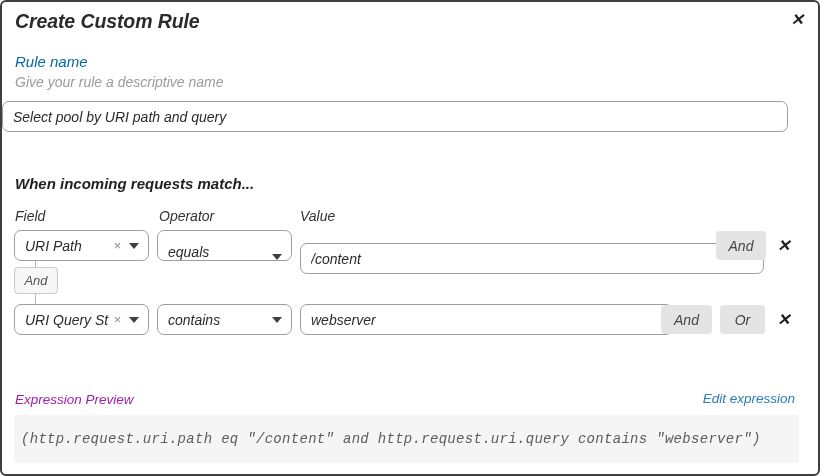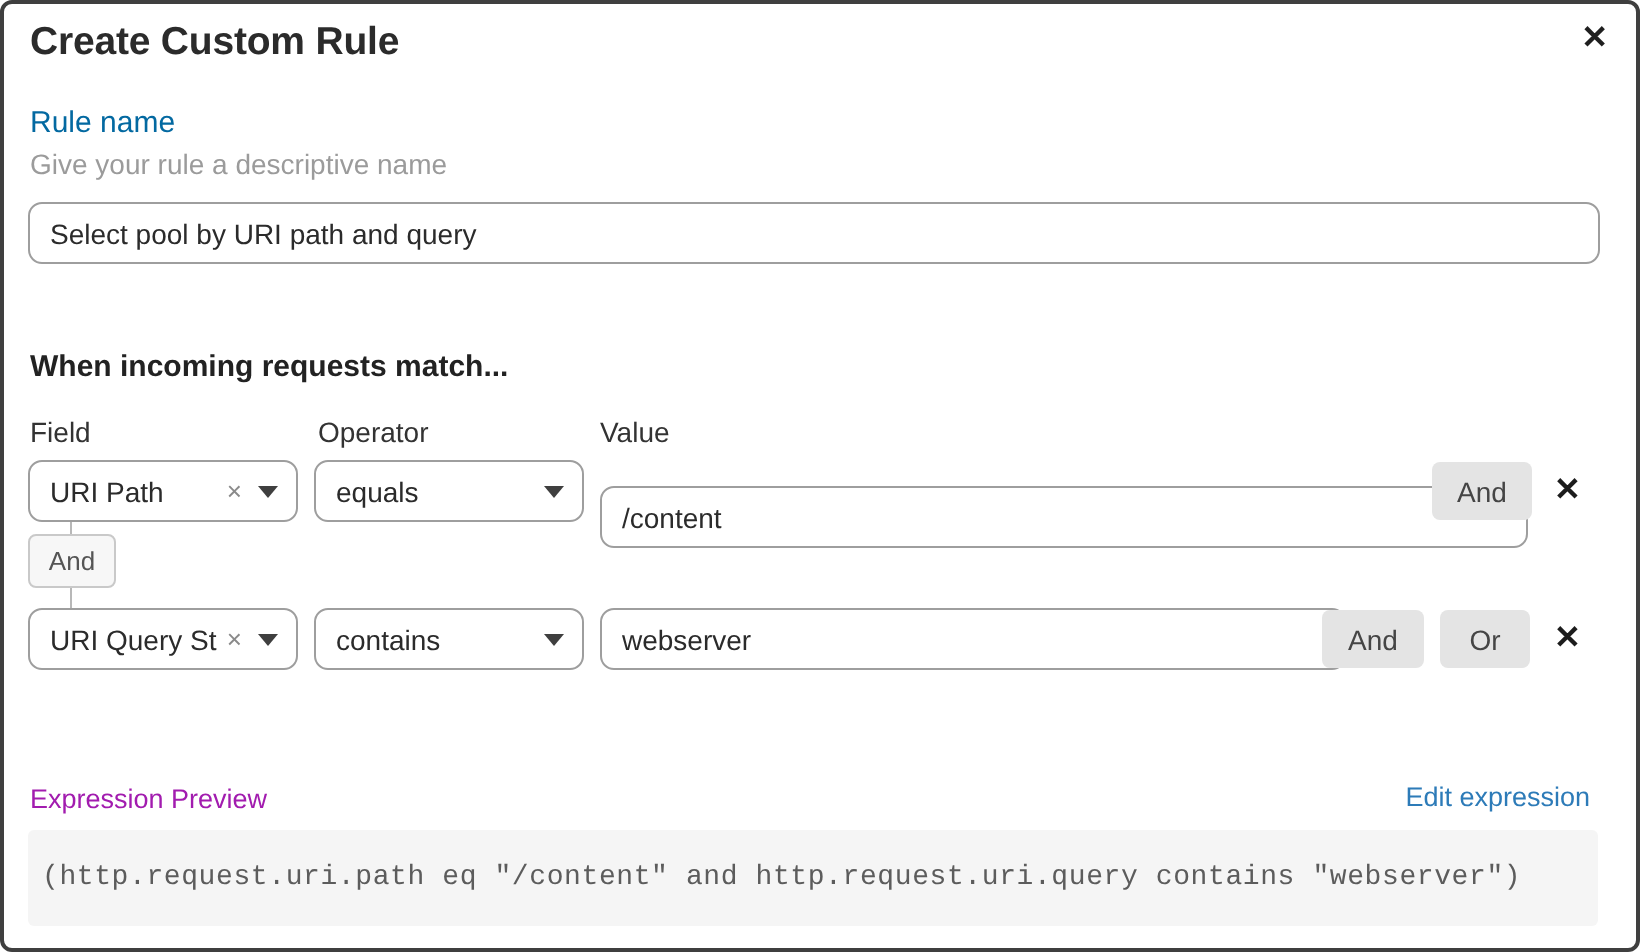--- a/index.html
+++ b/index.html
@@ -1,15 +1,15 @@
 <!DOCTYPE html>
 <html><head>
 <meta charset="utf-8">
 <style>
-  * { margin: 0; padding: 0; box-sizing: border-box; }
+  * { margin: 0; padding: 0; box-sizing: border-box; font-style: italic; }
   html, body { background: #fff; }
   body {
     font-family: "Liberation Sans", sans-serif;
     width: 820px; height: 476px;
     position: relative;
     color: #2b2b2b;
   }
   .dialog {
     position: absolute; left: 0; top: 0;
     width: 820px; height: 476px;
@@ -36,21 +36,21 @@
   .text-input {
     height: 31px;
     border: 1px solid #9e9e9e;
     border-radius: 7px;
     background: #fff;
     font-family: "Liberation Sans", sans-serif;
     font-size: 14px; color: #2b2b2b;
     padding: 0 10px;
     outline: none;
   }
-  #rule-name-input { left: 12px; top: 99px; width: 786px; }
+  #rule-name-input { left: 0; top: 99px; width: 786px; }
 
   .section-heading {
     left: 13px; top: 173px;
     font-size: 15px; font-weight: 700; color: #222;
   }
   .col-label { top: 206px; font-size: 14px; color: #333; }
 
   .dropdown {
     height: 31px;
     border: 1px solid #9e9e9e;
@@ -138,21 +138,21 @@
 
   <div class="abs col-label" style="left:13px;">Field</div>
   <div class="abs col-label" style="left:157px;">Operator</div>
   <div class="abs col-label" style="left:298px;">Value</div>
 
   <div class="abs dropdown" style="left:12px; top:228px; width:135px;">
     <span class="dd-label">URI Path</span>
     <span class="clear-icon">×</span>
     <span class="chevron-down-icon"></span>
   </div>
-  <div class="abs dropdown" style="left:155px; top:228px; width:135px;">
+  <div class="abs dropdown" style="left:155px; top:228px; width:135px;align-items:flex-end;">
     <span class="dd-label">equals</span>
     <span class="chevron-down-icon"></span>
   </div>
   <input class="abs text-input" style="left: 298px; top: 241px; width: 464px;" value="/content">
   <button class="abs logic-button" style="left:714px; top:229px; width:50px;">And</button>
   <div class="abs remove-icon" style="left:775px; top:236px;">✕</div>
 
   <div class="abs connector-line" style="top:259px; height:7px;"></div>
   <div class="abs connector-badge">And</div>
   <div class="abs connector-line" style="top:292px; height:10px;"></div>

